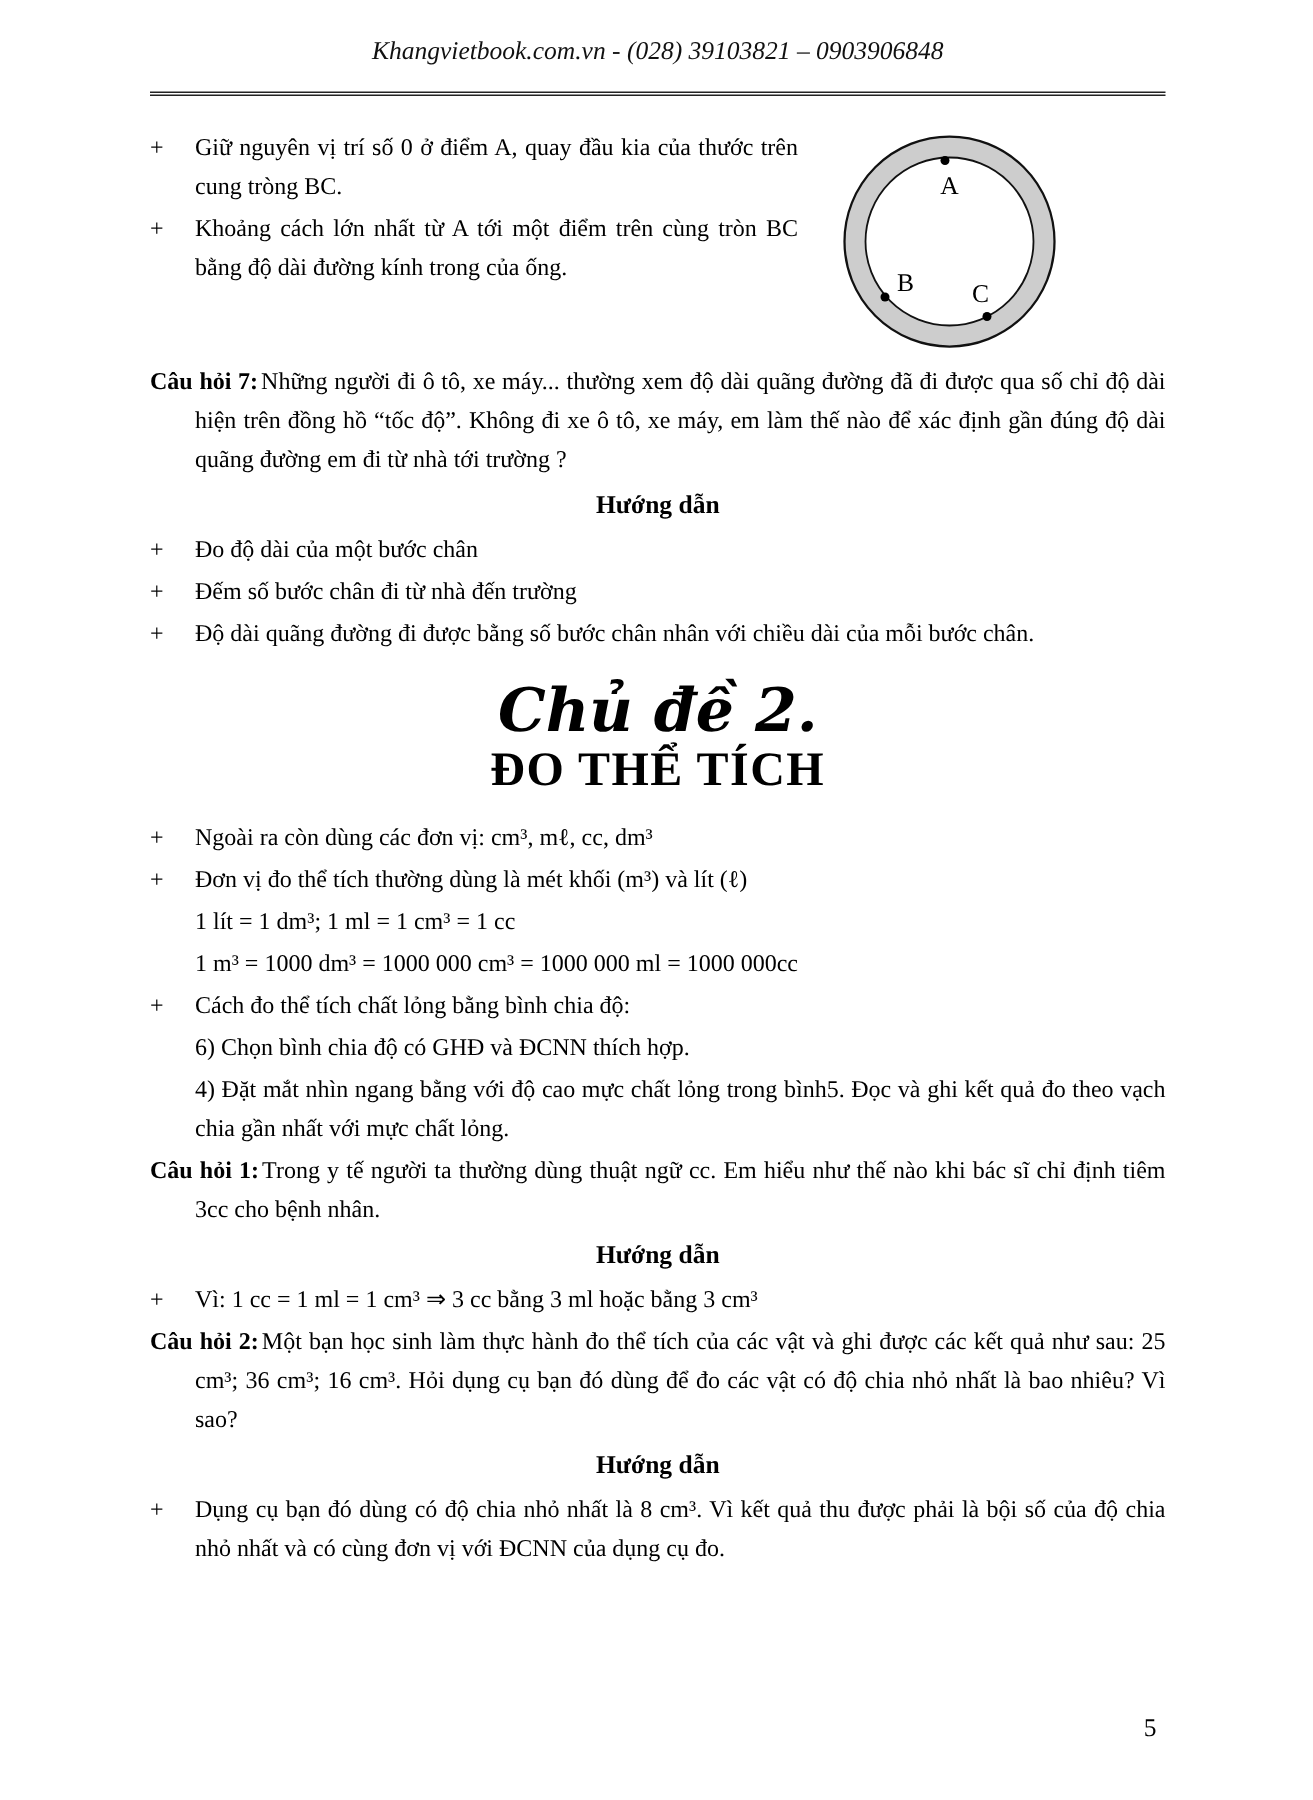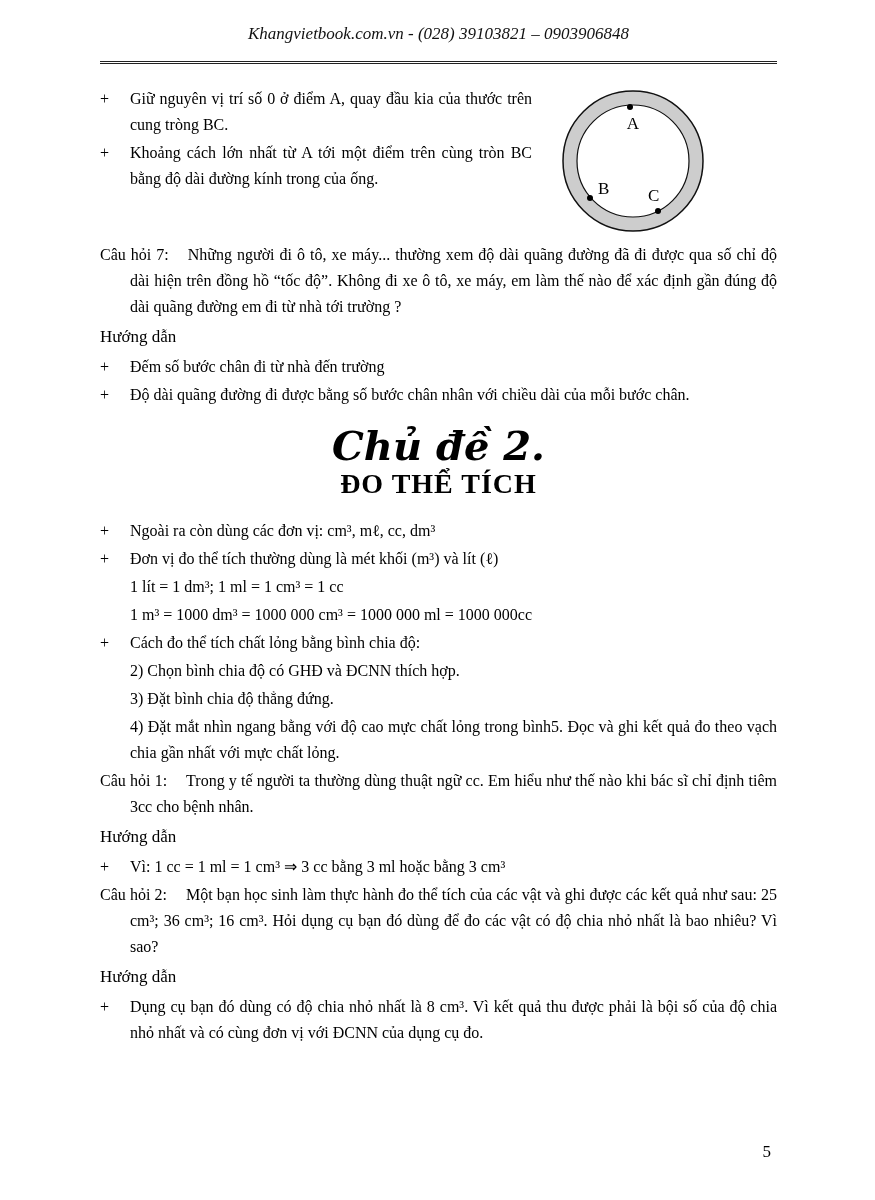--- a/index.html
+++ b/index.html
@@ -24,42 +24,43 @@
   }
 
   .body-text { font-size:16px; line-height:26px; }
 
   p.para {
     text-align:justify;
     margin-bottom:2px;
   }
   p.hang { padding-left:30px; text-indent:-30px; }
   .marker { display:inline-block; width:30px; text-indent:0; }
-  .qlabel { font-weight:normal; margin-right:19px; }
+  .qlabel { font-weight:bold; margin-right:2px; }
   p.sub { padding-left:30px;font-family:Liberation Serif, serif; }
 
   .guide-heading {
-    font-weight:normal;
+    text-align:center;
+    font-weight:bold;
     font-size:17px;
     margin:4px 0 4px 0;
   }
 
   .script-title {
     text-align:center;
     font-family:"DejaVu Serif", serif;
     font-style:italic;
     font-weight:bold;
     font-size:40px;
     margin-top:20px;
     line-height:36px;
   }
   .main-title {
     text-align:center;
     font-weight:bold;
-    font-size:28px;
+    font-size:32px;
     letter-spacing:1px;
     line-height:32px;
     margin:4px 0 18px 0;
   }
 
   .fig {
     float:right;
     width:235px;
     height:152px;
     margin:0 0 4px 10px;
@@ -96,36 +97,36 @@
     </div>
 
     <p class="para hang"><span class="marker">+</span><span>Giữ nguyên vị trí số 0 ở điểm A, quay đầu kia của thước trên cung tròng BC.</span></p>
 
     <p class="para hang"><span class="marker">+</span><span>Khoảng cách lớn nhất từ A tới một điểm trên cùng tròn BC bằng độ dài đường kính trong của ống.</span></p>
 
     <p class="para hang" style="clear:right;"><span class="qlabel">Câu hỏi 7:</span><span>Những người đi ô tô, xe máy... thường xem độ dài quãng đường đã đi được qua số chỉ độ dài hiện trên đồng hồ “tốc độ”. Không đi xe ô tô, xe máy, em làm thế nào để xác định gần đúng độ dài quãng đường em đi từ nhà tới trường ?</span></p>
 
     <div class="guide-heading">Hướng dẫn</div>
 
+    <p class="para hang"><span class="marker">+</span><span>Đo độ dài của một bước chân</span></p>
     <p class="para hang"><span class="marker">+</span><span>Đếm số bước chân đi từ nhà đến trường</span></p>
     <p class="para hang"><span class="marker">+</span><span>Độ dài quãng đường đi được bằng số bước chân nhân với chiều dài của mỗi bước chân.</span></p>
 
     <div class="script-title">Chủ đề 2.</div>
     <div class="main-title">ĐO THỂ TÍCH</div>
 
     <p class="para hang"><span class="marker">+</span><span>Ngoài ra còn dùng các đơn vị: cm³, mℓ, cc, dm³</span></p>
     <p class="para hang"><span class="marker">+</span><span>Đơn vị đo thể tích thường dùng là mét khối (m³) và lít (ℓ)</span></p>
 
     <p class="para sub">1 lít = 1 dm³; 1 ml = 1 cm³ = 1 cc</p>
     <p class="para sub">1 m³ = 1000 dm³  = 1000 000 cm³  = 1000 000 ml = 1000 000cc</p>
 
     <p class="para hang"><span class="marker">+</span><span>Cách đo thể tích chất lỏng bằng bình chia độ:</span></p>
 
-    <p class="para sub">2) Chọn bình chia độ có GHĐ và ĐCNN thích hợp.</p>
-    <p class="para sub">3) Đặt bình chia độ thẳng đứng.</p>
+    <p class="para sub">6) Chọn bình chia độ có GHĐ và ĐCNN thích hợp.</p>
     <p class="para sub">4) Đặt mắt nhìn ngang bằng với độ cao mực chất lỏng trong bình5. Đọc và ghi kết quả đo theo vạch chia gần nhất với mực chất lỏng.</p>
 
     <p class="para hang"><span class="qlabel">Câu hỏi 1:</span><span>Trong y tế người ta thường dùng thuật ngữ cc. Em hiểu như thế nào khi bác sĩ chỉ định tiêm 3cc cho bệnh nhân.</span></p>
 
     <div class="guide-heading">Hướng dẫn</div>
 
     <p class="para hang"><span class="marker">+</span><span>Vì: 1 cc = 1 ml = 1 cm³ ⇒ 3 cc bằng 3 ml hoặc bằng 3 cm³</span></p>
 
     <p class="para hang"><span class="qlabel">Câu hỏi 2:</span><span>Một bạn học sinh làm thực hành đo thể tích của các vật và ghi được các kết quả như sau: 25 cm³; 36 cm³; 16 cm³. Hỏi dụng cụ bạn đó dùng để đo các vật có độ chia nhỏ nhất là bao nhiêu? Vì sao?</span></p>
 

